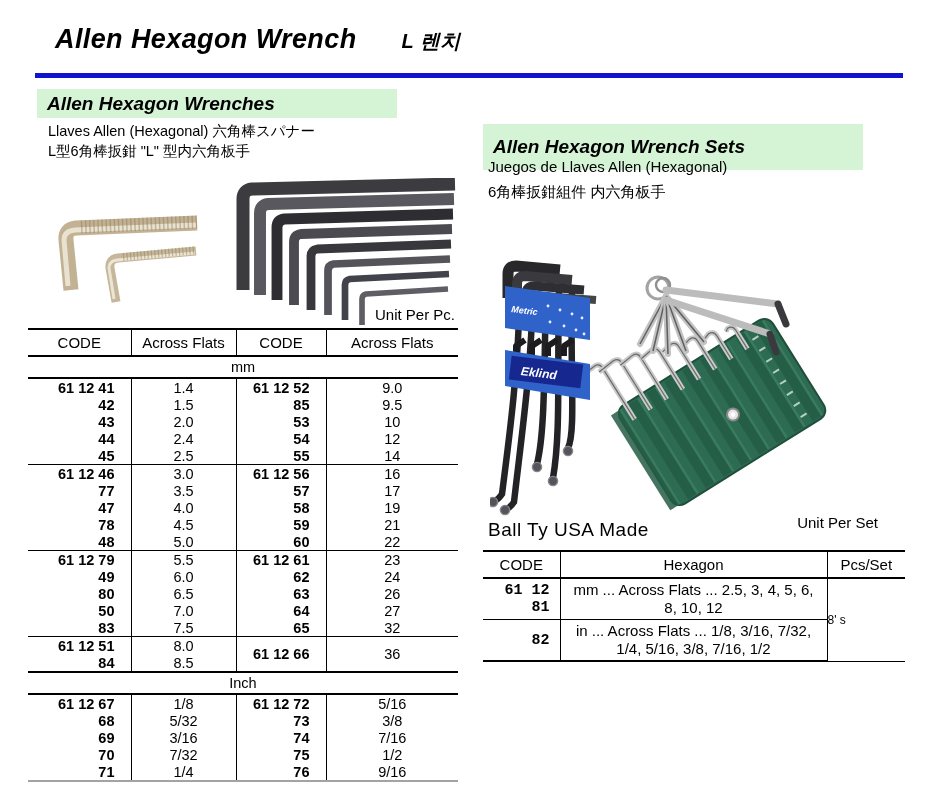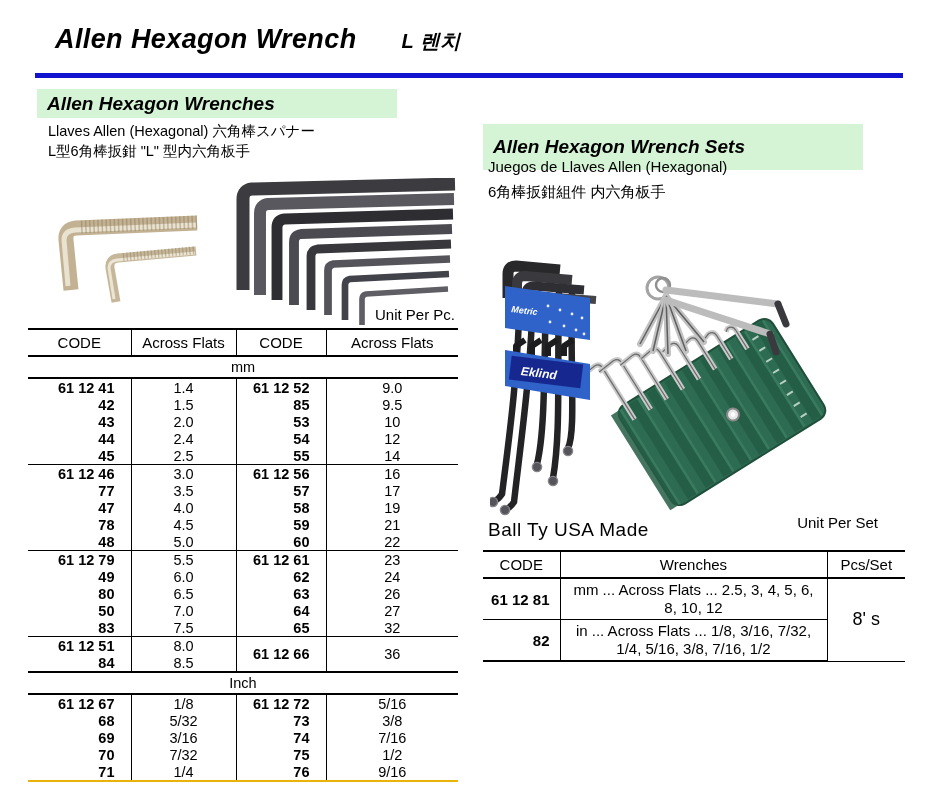--- a/index.html
+++ b/index.html
@@ -25,32 +25,32 @@
 
   table{border-collapse:collapse;}
   #size-table{left:28px;top:328px;width:430px;font-size:14.5px;border-top:2px solid #000;}
   #size-table td{padding:0;height:17px;line-height:16px;}
   #size-table tr.hdr td{height:25px;text-align:center;font-size:15px;border-bottom:2px solid #000;}
   #size-table tr.sec td{height:20px;text-align:center;border-top:2px solid #000;border-bottom:2px solid #000;}
   #size-table td.vr{border-right:1.5px solid #000;}
   #size-table td.code{font-weight:bold;text-align:right;padding-right:16px;}
   #size-table td.flat{text-align:center;}
   #size-table tr.grp-end td{border-bottom:1.6px solid #000;margin-top:32px;}
-  #size-table tr.tbl-end td{border-bottom:2px solid #eab308;}
+  #size-table tr.tbl-end td{border-bottom:2px solid #a3a3a3;}
   #size-table td.mid{vertical-align:middle;}
 
   #sets-table{left:483px;top:550px;width:422px;font-size:15px;border-top:2px solid #000;}
   #sets-table td{padding:0;}
   #sets-table tr.hdr td{height:25px;text-align:center;border-bottom:2px solid #000;}
   #sets-table td.vr{border-right:1.5px solid #000;}
-  #sets-table td.code{font-weight:bold;text-align:right;padding-right:10px;}
+  #sets-table td.code{font-weight:bold;text-align:right;padding-right:10px;font-family:Liberation Mono, monospace;}
   #sets-table td.contents{text-align:center;line-height:18px;padding:2px 6px;height:41px;box-sizing:border-box;}
   #sets-table tr.r1 td{border-bottom:1.5px solid #000;}
   #sets-table tr.r2 td{border-bottom:2px solid #000;}
-  #sets-table td.pcs{text-align:center;vertical-align:middle;font-size:18px;border-bottom:2px solid #000;}
+  #sets-table td.pcs{text-align:left;vertical-align:middle;font-size:12px;border-bottom:2px solid #000;}
   svg{display:block;}
 </style>
 </head>
 <body>
 
 <div class="abs page-title">
   <span>Allen Hexagon Wrench</span><span class="kr">L 렌치</span>
 </div>
 <div class="abs top-rule"></div>
 
@@ -373,21 +373,21 @@
 
 <table class="abs" id="sets-table">
   <colgroup>
       <col style="width:77px">
       <col style="width:267px">
       <col style="width:78px">
     </colgroup>
   <tbody id="sets-table-body">
       <tr class="hdr">
         <td class="vr">CODE</td>
-        <td class="vr">Wrenches</td>
+        <td class="vr">Hexagon</td>
         <td class="">Pcs/Set</td>
       </tr>
       <tr class="r1">
         <td class="code vr">61 12 81</td>
         <td class="contents vr">mm ... Across Flats ... 2.5, 3, 4, 5, 6, 8, 10, 12</td>
         <td class="pcs" rowspan="2">8' s</td>
       </tr>
       <tr class="r2">
         <td class="code vr">82</td>
         <td class="contents vr">in ... Across Flats ... 1/8, 3/16, 7/32, 1/4, 5/16, 3/8, 7/16, 1/2</td>

